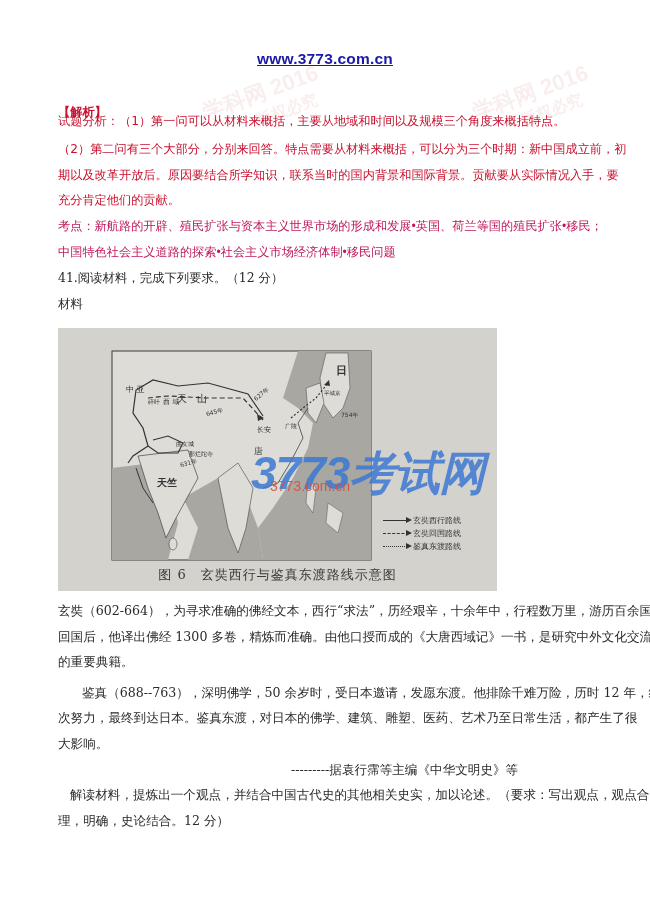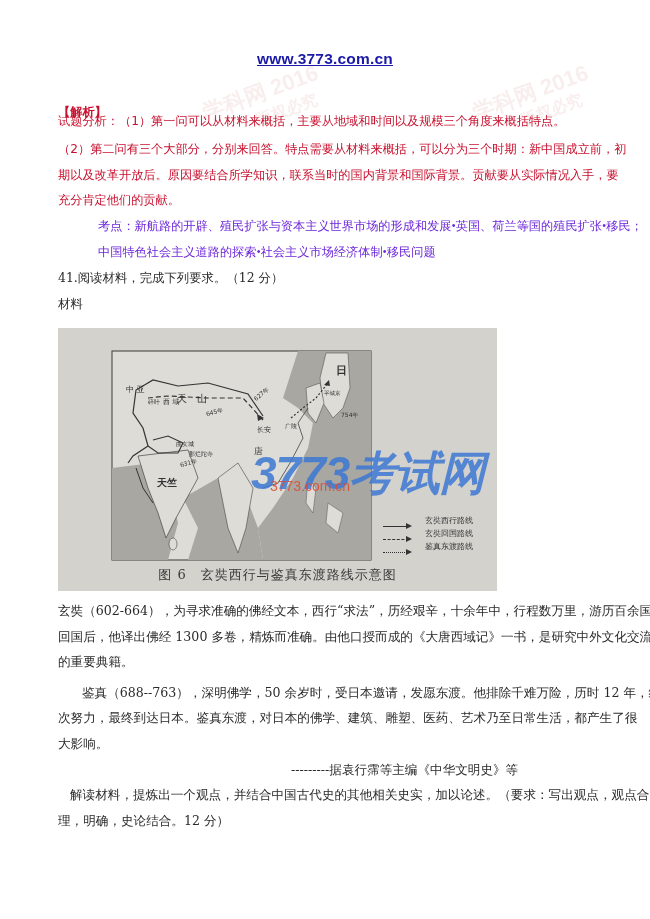--- a/index.html
+++ b/index.html
@@ -13,34 +13,34 @@
     font-size:15.5px; color:#1a1aa6; text-decoration:underline; letter-spacing:0.2px;
   }
   .wm {
     position:absolute; font-family:"Liberation Sans",sans-serif; font-weight:bold;
     color:rgba(200,90,90,0.10); transform:rotate(-20deg); font-size:22px; white-space:nowrap;
   }
   .line {
     position:absolute; left:58px; white-space:nowrap; font-size:12.4px; line-height:16px;
   }
   .red { color:#c8102e; font-family:"DejaVu Sans","Liberation Sans",sans-serif; font-size:12.2px; }
-  .pink { color:#6d28d9; font-family:Liberation Serif, serif; font-size:12.2px;margin-left:40px; }
+  .pink { color:#be185d; font-family:Liberation Sans, sans-serif; font-size:12.2px; }
   .jiexi { font-weight:bold; }
   .black { color:#2a2a2a; }
 
   .figure {
     position:absolute; left:58px; top:328px; width:439px; height:263px;
     background:#d4d2cd; overflow:hidden;
   }
   .figure svg { position:absolute; left:0; top:0; }
   .legend {
     position:absolute; left:325px; top:186px; font-family:"DejaVu Sans",sans-serif;
     font-size:8px; color:#333; line-height:13px;
   }
-  .legend-row { display:flex; align-items:flex-end; gap:16px; height:13px; }
+  .legend-row { display:flex; align-items:center; gap:4px; height:13px; }
   .legend-line { width:26px; height:0; border-top:1.4px solid #333; position:relative; }
   .legend-line.dash { border-top-style:dashed; }
   .legend-line.dot { border-top-style:dotted; }
   .legend-line::after {
     content:""; position:absolute; right:-3px; top:-4px; border-left:6px solid #333;
     border-top:3px solid transparent; border-bottom:3px solid transparent;
   }
   .caption {
     position:absolute; left:0; width:439px; top:238px; text-align:center;
     font-family:"DejaVu Serif",serif; font-size:13px; color:#3a3a3a; letter-spacing:1px;

